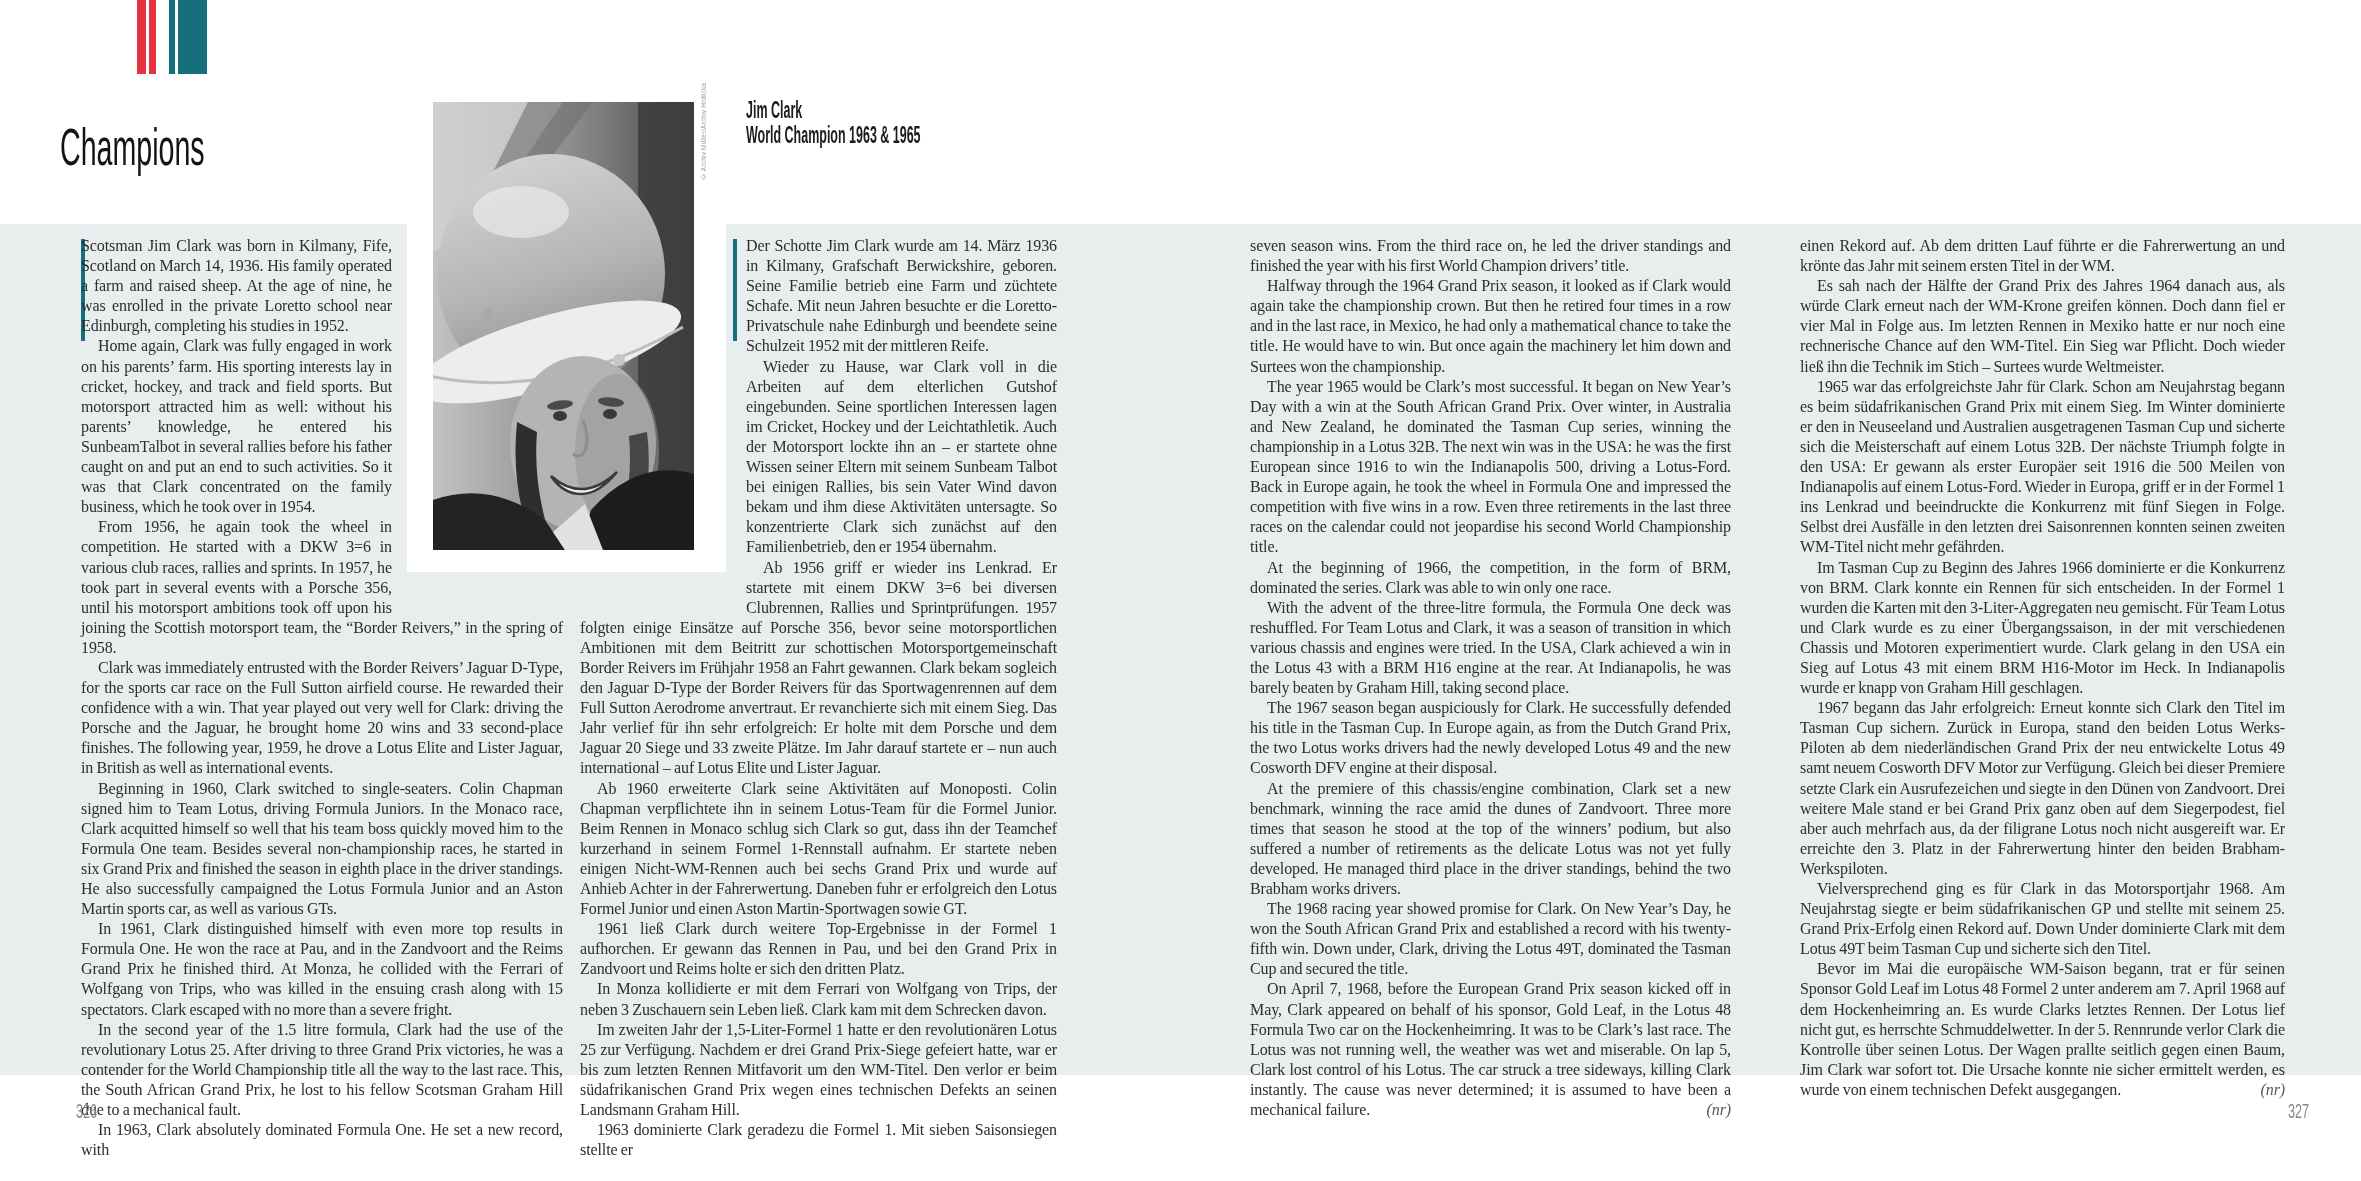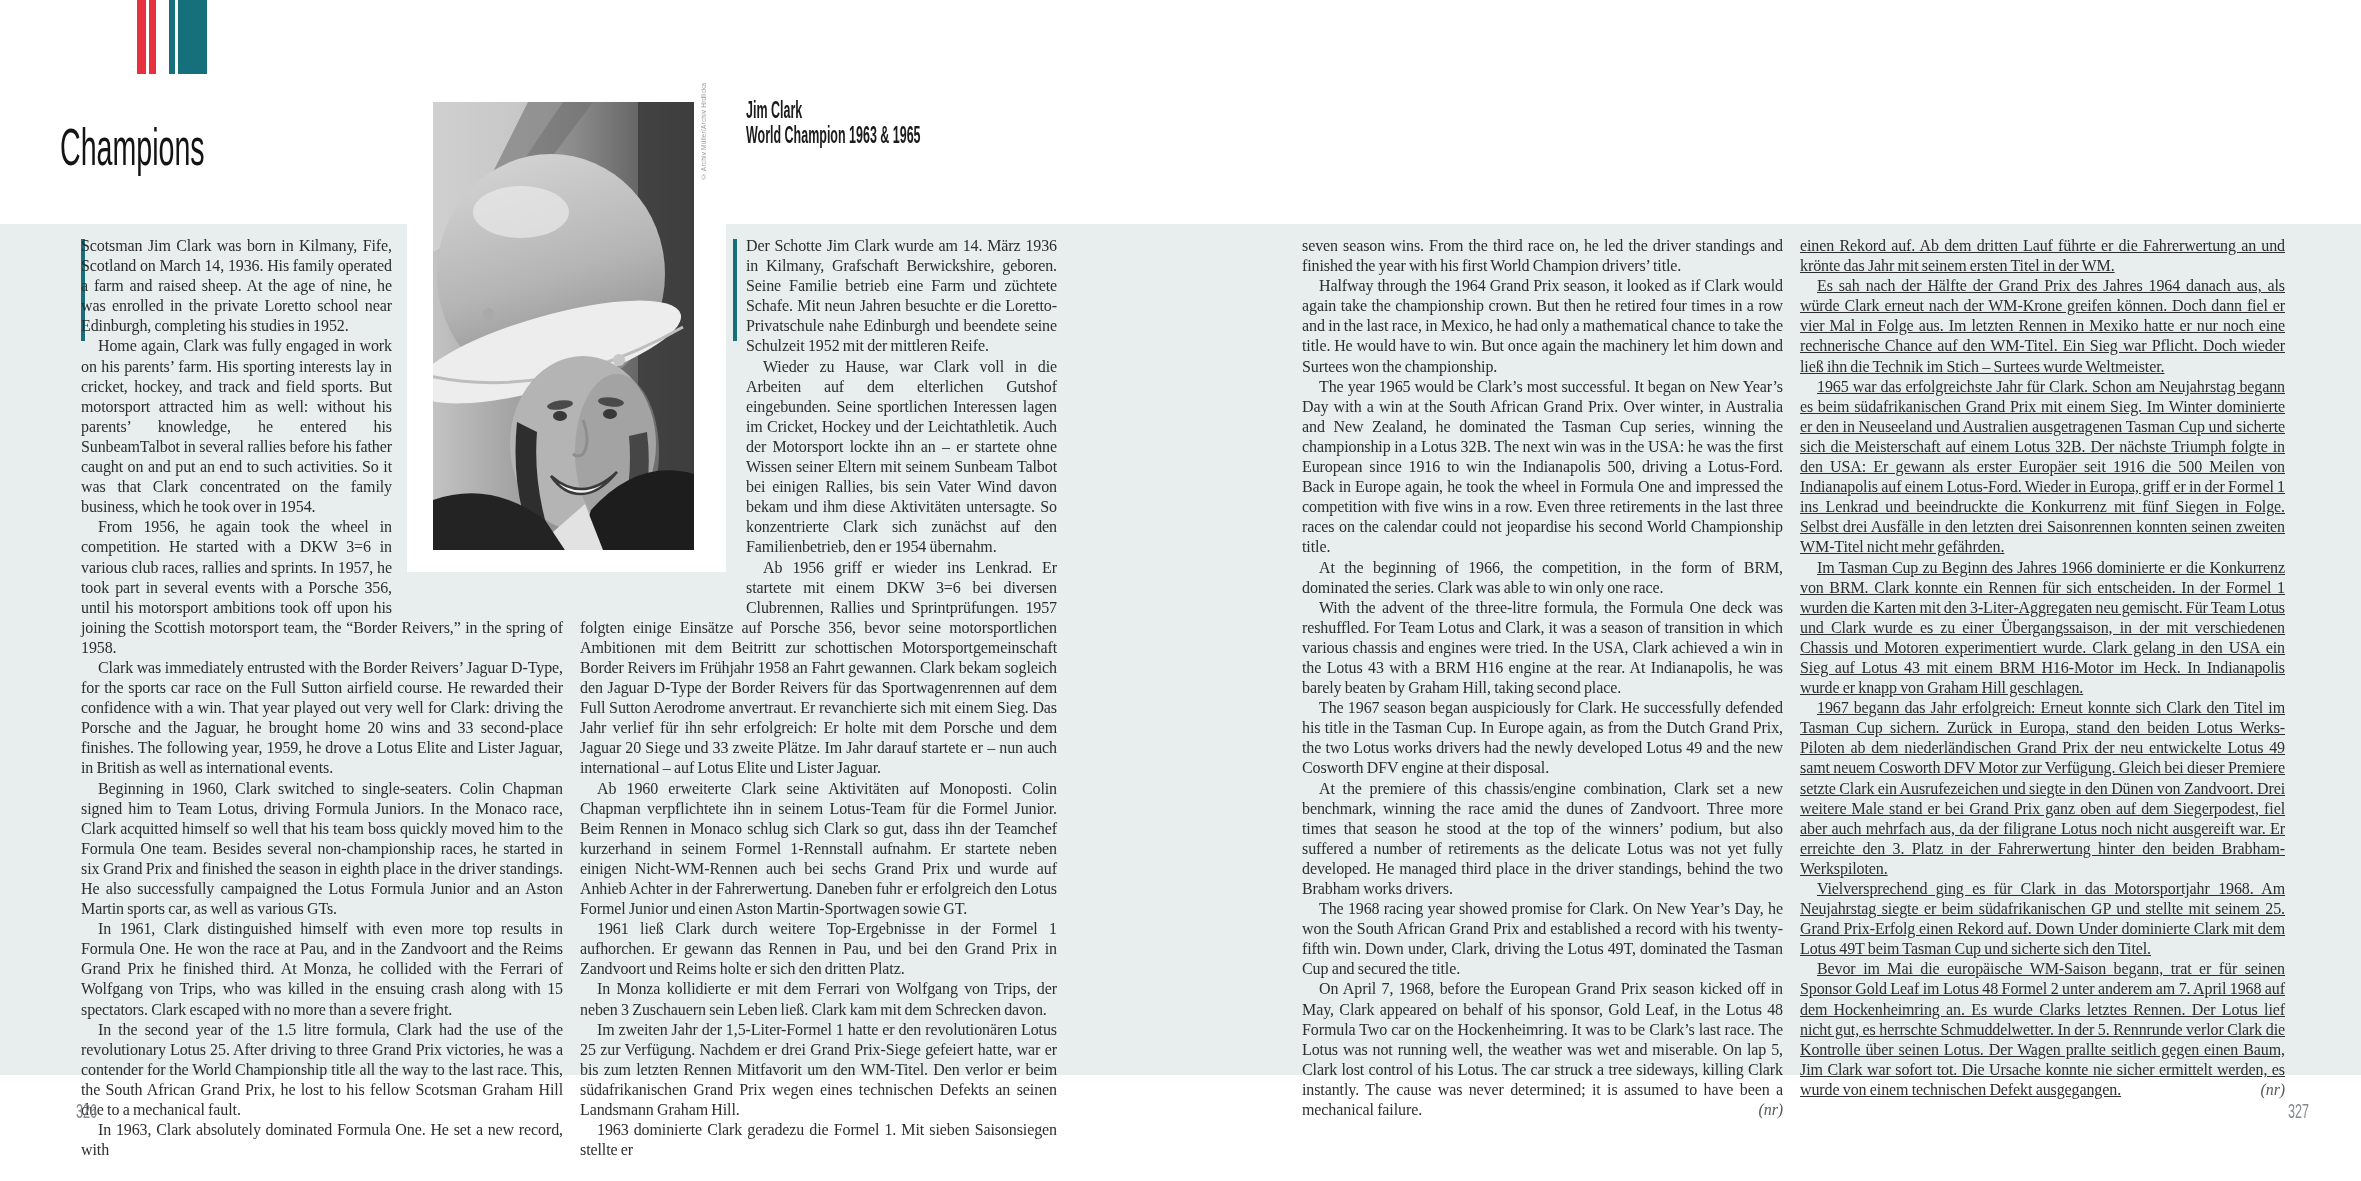--- a/index.html
+++ b/index.html
@@ -29,22 +29,22 @@
   
   .accent{position:absolute;width:4px;height:102px;top:239px;background:var(--accent-teal,#16707b);}
   .accent.a1{left:81px;}
   .accent.a2{left:733px;}
   
   .col{position:absolute;top:236px;font-size:16px;line-height:20.1px;text-align:justify;
        letter-spacing:-0.1px;word-spacing:-0.6px;color:#2d2d2d;
        hyphens:auto;-webkit-hyphens:auto;}
   .col1{left:81px;width:482px;}
   .col2{left:580px;width:477px;}
-  .col3{left:1302px;width:481px;}
-  .col4{left:1800px;width:485px;text-decoration:underline;}
+  .col3{left:1250px;width:481px;}
+  .col4{left:1800px;width:485px;}
   .spacer-r{float:right;width:171px;height:364px;}
   .spacer-l{float:left;width:166px;height:364px;}
   .para{margin:0;text-indent:17px;}
   .para.lead{text-indent:0;}
   .para.noindent{text-indent:0;}
   .byline{float:right;font-style:italic;color:#55595b;}
   
   .pagenum{position:absolute;top:1100px;font-size:21px;color:#84898c;transform:scaleX(0.6);
            line-height:1;white-space:nowrap;}
   .pagenum.pl{left:76px;}

